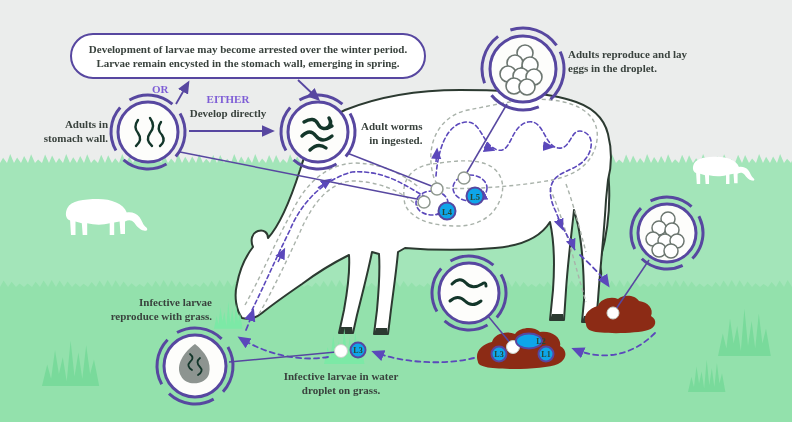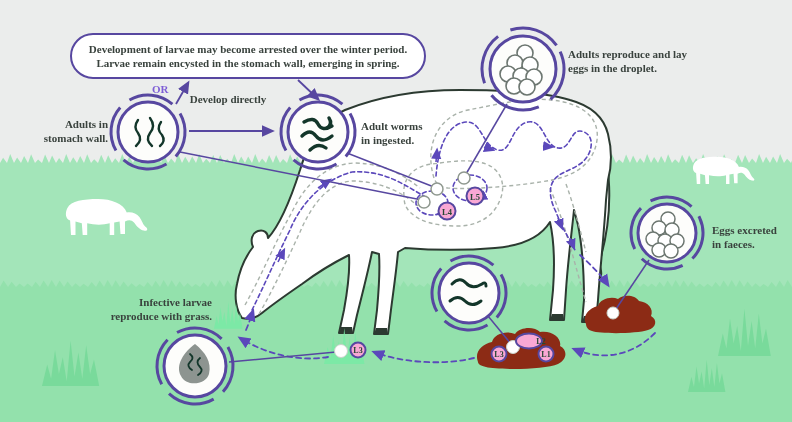--- a/index.html
+++ b/index.html
@@ -7,21 +7,21 @@
          font-family:Liberation Serif, serif;}
   #scene{position:absolute;left:0;top:0;}
   .lbl{position:absolute;color:var(--textDark,#39423d);font-size:11px;line-height:13.5px;font-weight:600;z-index:5;}
   .center{text-align:center;}
   .right{text-align:right;}
   .purple{color:var(--purpleBright,#7e5ed6);font-weight:700;}
   #arrest-box{position:absolute;left:70px;top:33px;width:352px;height:42px;background:#fff;
       border:2px solid var(--purple,#5747a0);border-radius:24px;display:flex;flex-direction:column;
       justify-content:center;align-items:center;z-index:4;}
   #arrest-box span{display:block;font-size:11px;line-height:14px;font-weight:600;color:var(--textDark,#39423d);}
-  .badge{position:absolute;width:17px;height:17px;border-radius:50%;background:#f9a8d4;
+  .badge{position:absolute;width:17px;height:17px;border-radius:50%;background:#0ea5e9;
       border:2px solid var(--purple,#5747a0);color:var(--badgeText,#274733);
       font-size:8px;font-weight:700;display:flex;align-items:center;justify-content:center;z-index:6;
       transform:translate(-50%,-50%);box-sizing:border-box;}
   .badge.big{width:19px;height:19px;font-size:8.5px;}
 </style>
 </head>
 <body>
 
 <div id="stage">
 
@@ -200,41 +200,42 @@
   </g>
 </svg>
 
 <div id="arrest-box">
   <span>Development of larvae may become arrested over the winter period.</span>
   <span>Larvae remain encysted in the stomach wall, emerging in spring.</span>
 </div>
 
 <div class="lbl purple" style="left:152px;top:83px;">OR</div>
 <div class="lbl center" style="left:168px;top:93px;width:120px;">
+  <div class="purple">EITHER</div>
   <div>Develop directly</div>
 </div>
 <div class="lbl right" style="left:30px;top:118px;width:78px;">
   <div>Adults in</div>
   <div>stomach wall.</div>
 </div>
-<div class="lbl" style="left:361px;top:120px;">
+<div class="lbl" style="left:361px;top:120px;text-align:right;">
   <div>Adult worms</div>
   <div>in ingested.</div>
 </div>
 <div class="lbl" style="left:568px;top:48px;">
   <div>Adults reproduce and lay</div>
   <div>eggs in the droplet.</div>
 </div>
-<div class="lbl" style="left:712px;top:224px;">
-  <div>Eggs excreted</div>
-  <div>in faeces.</div>
-</div>
 <div class="lbl right" style="left:104px;top:296px;width:108px;">
   <div>Infective larvae</div>
   <div>reproduce with grass.</div>
+</div>
+<div class="lbl center" style="left:266px;top:370px;width:150px;">
+  <div>Infective larvae in water</div>
+  <div>droplet on grass.</div>
 </div>
 
 <div class="badge" style="left:546px;top:354px;">L1</div>
 <div class="badge" style="left:529px;top:341px;padding-left:24px;">L2</div>
 <div class="badge" style="left:499px;top:354px;">L3</div>
 <div class="badge" style="left:358px;top:350px;">L3</div>
 <div class="badge big" style="left:447px;top:211px;">L4</div>
 <div class="badge big" style="left:475px;top:196px;">L5</div>
 
 </div>

